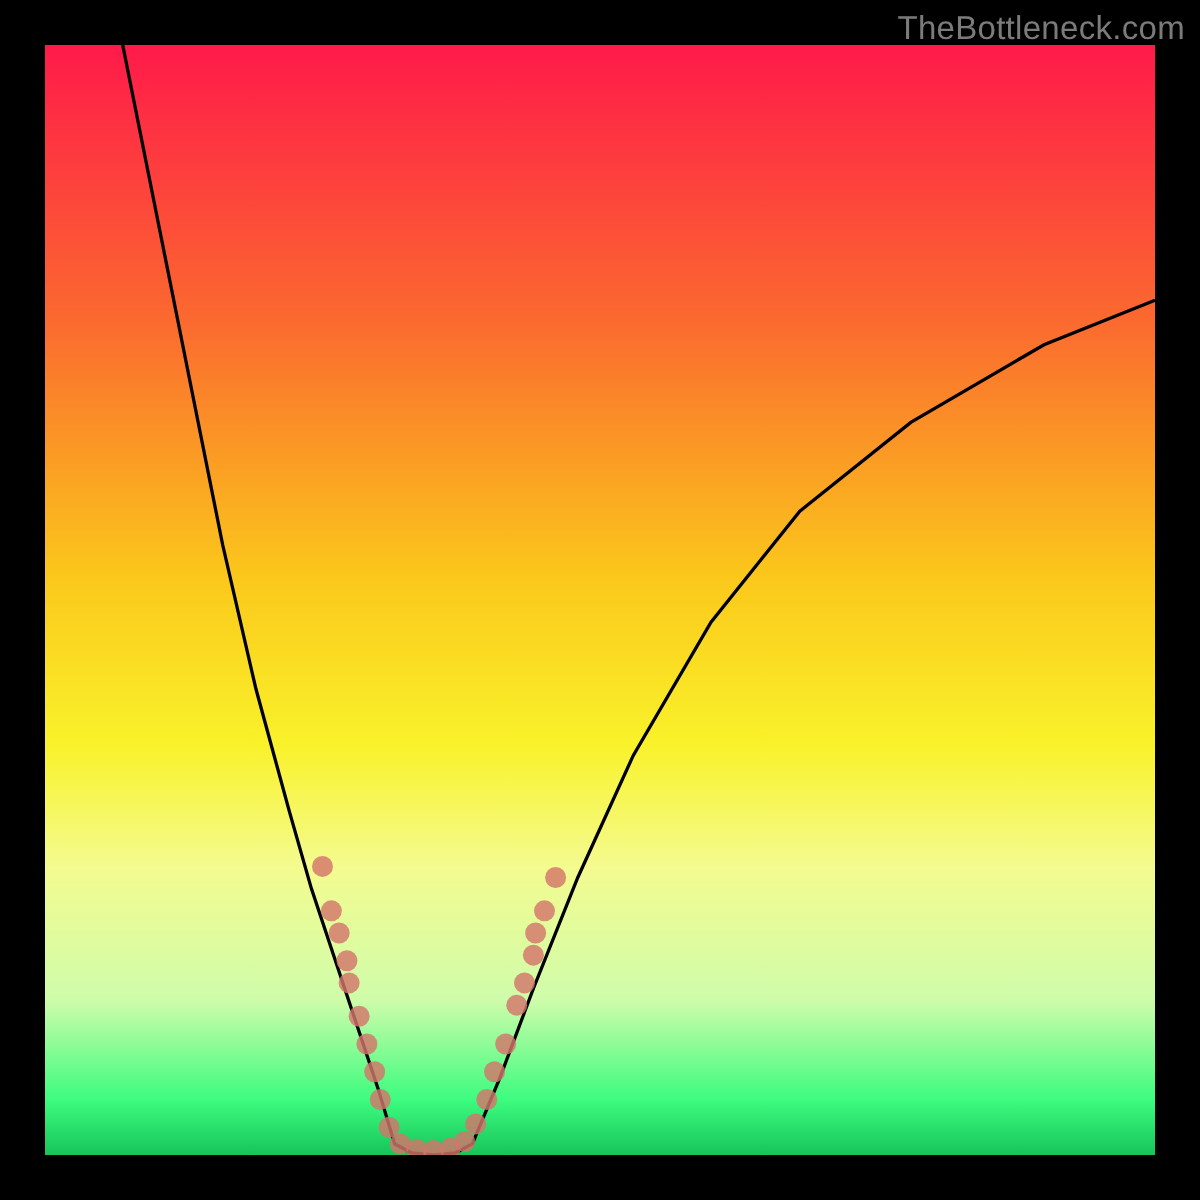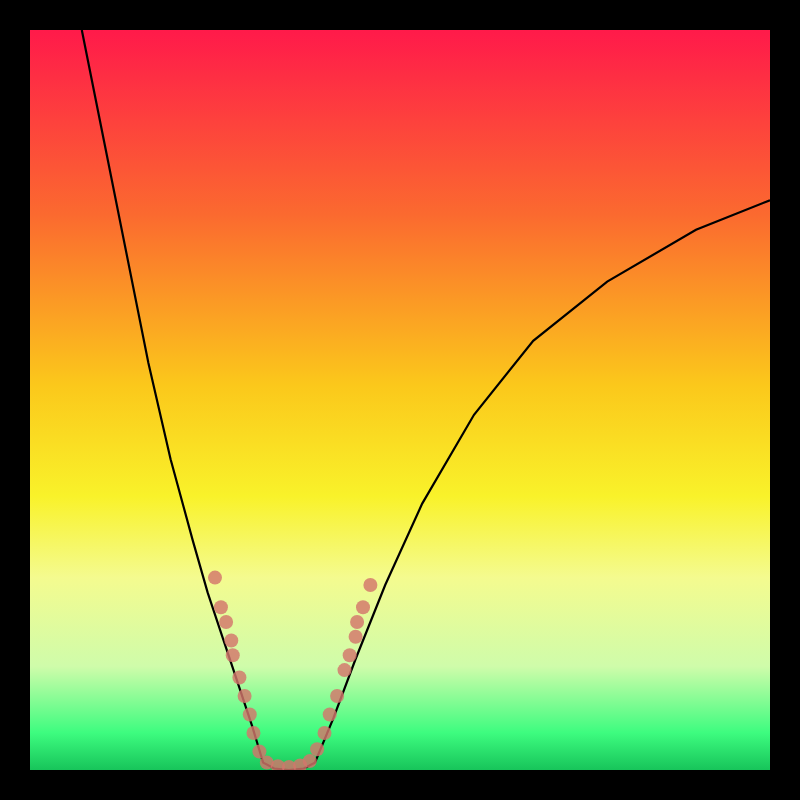--- a/index.html
+++ b/index.html
@@ -93,13 +93,14 @@
           <circle cx="307.10" cy="666.00" r="7" class="dot" style="fill: rgb(211, 117, 107);"></circle>
           <circle cx="314.50" cy="640.10" r="7" class="dot" style="fill: rgb(211, 117, 107);"></circle>
           <circle cx="319.68" cy="625.30" r="7" class="dot" style="fill: rgb(211, 117, 107);"></circle>
           <circle cx="325.60" cy="606.80" r="7" class="dot" style="fill: rgb(211, 117, 107);"></circle>
           <circle cx="327.08" cy="592.00" r="7" class="dot" style="fill: rgb(211, 117, 107);"></circle>
           <circle cx="333.00" cy="577.20" r="7" class="dot" style="fill: rgb(211, 117, 107);"></circle>
           <circle cx="340.40" cy="555.00" r="7" class="dot" style="fill: rgb(211, 117, 107);"></circle>
         </g>
     </svg>
   </div>
+  <div class="watermark">TheBottleneck.com</div>
 </div>
 
 </body></html>

